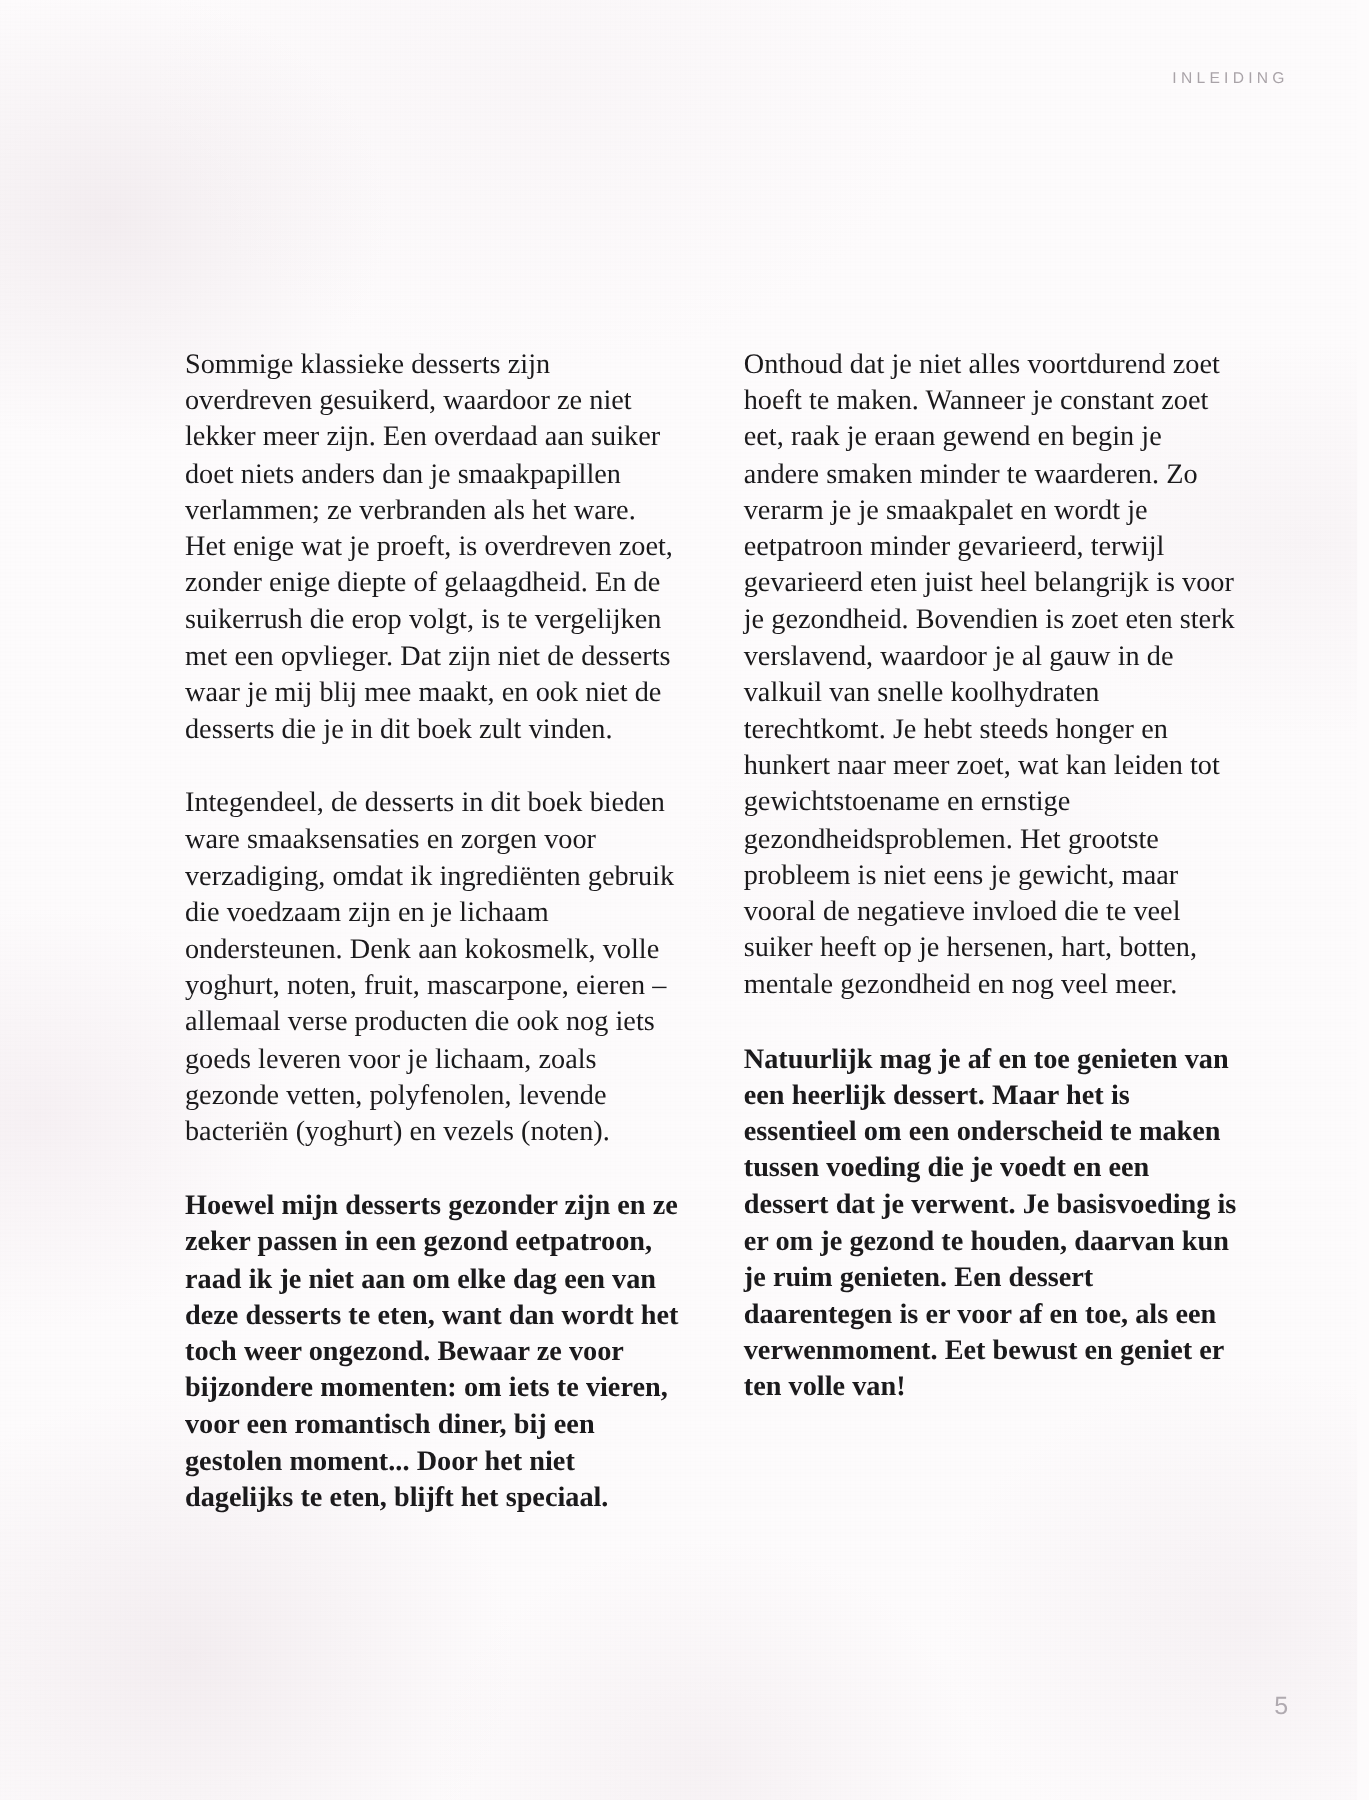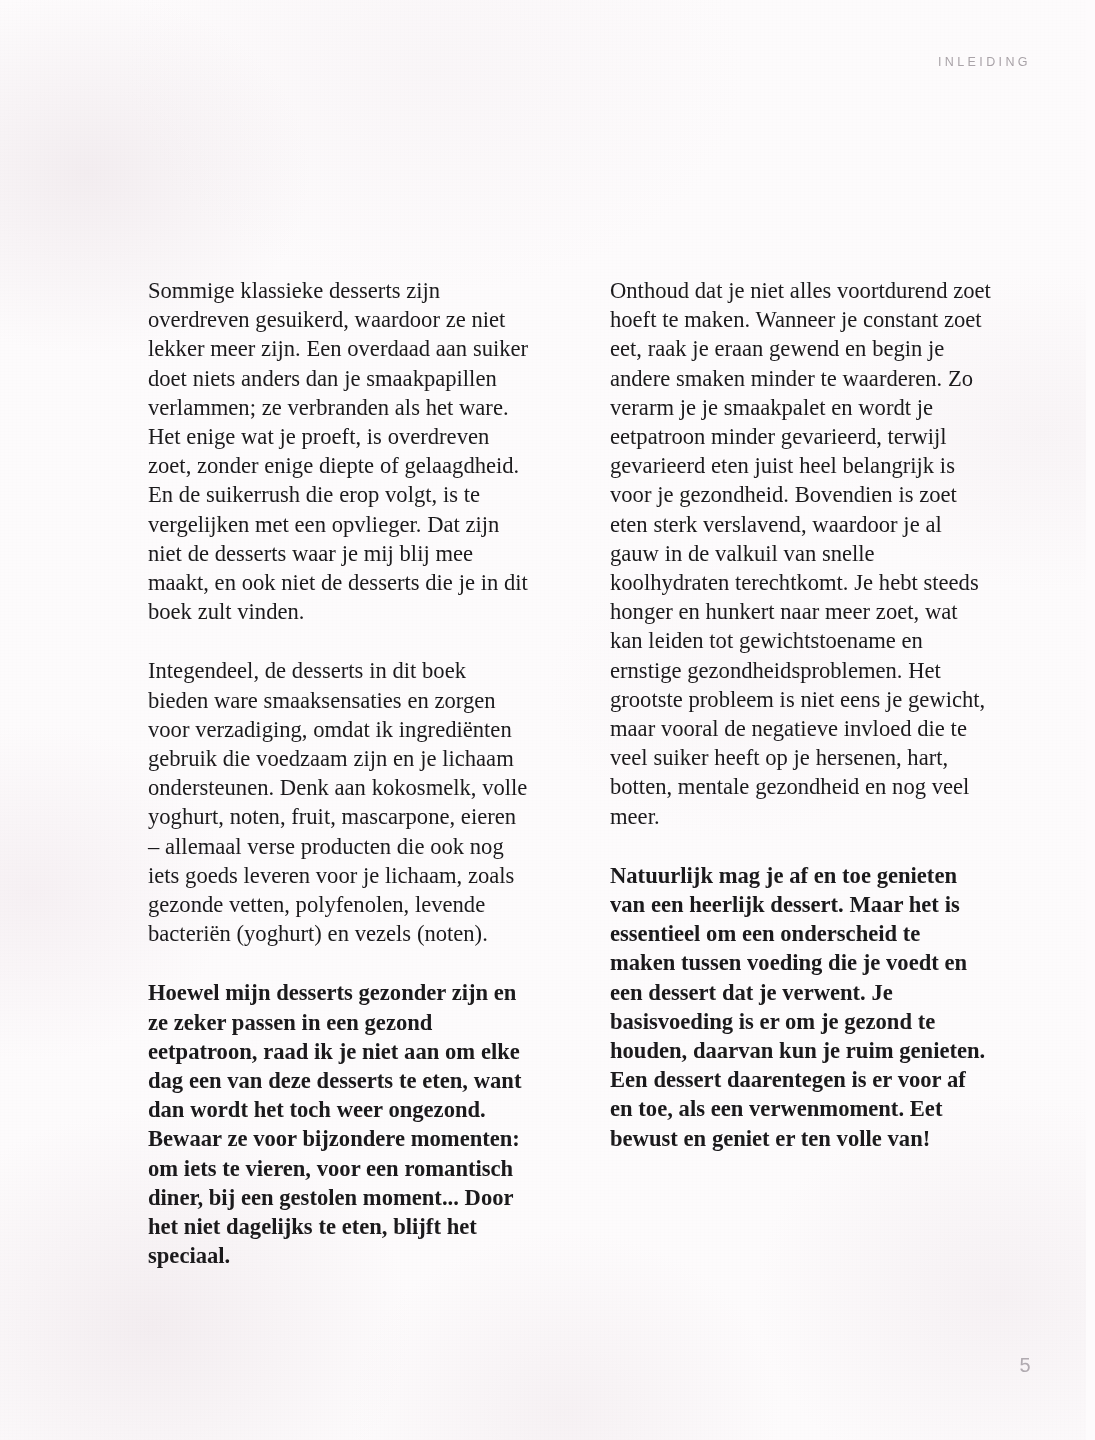--- a/index.html
+++ b/index.html
@@ -61,21 +61,21 @@
     white-space: nowrap;
   }
 
   
   .columns {
     position: absolute;
     top: 276px;
     left: 148px;
     width: 843px;
     display: flex;
-    gap: 81px;
+    gap: 52px;
     align-items: flex-start;
   }
   .column {
     width: 395px;
   }
   .body-paragraph {
     margin: 0 0 30px 0;
     font-size: 22.6px;
     line-height: 29.2px;
     color: #1b1a1c;

